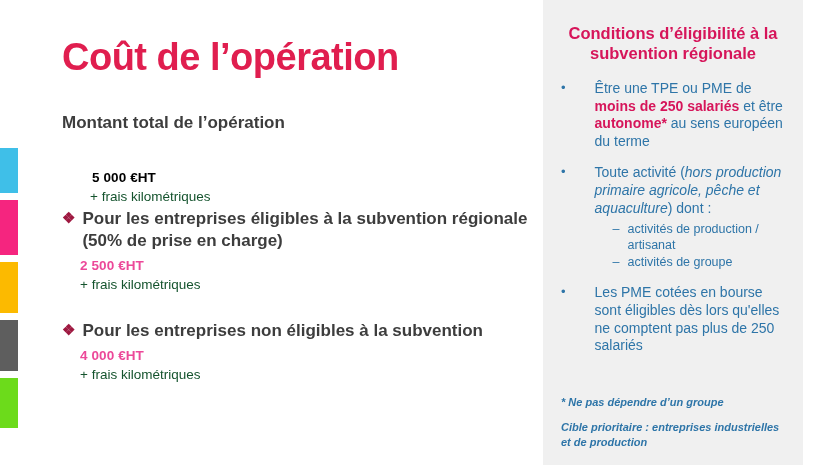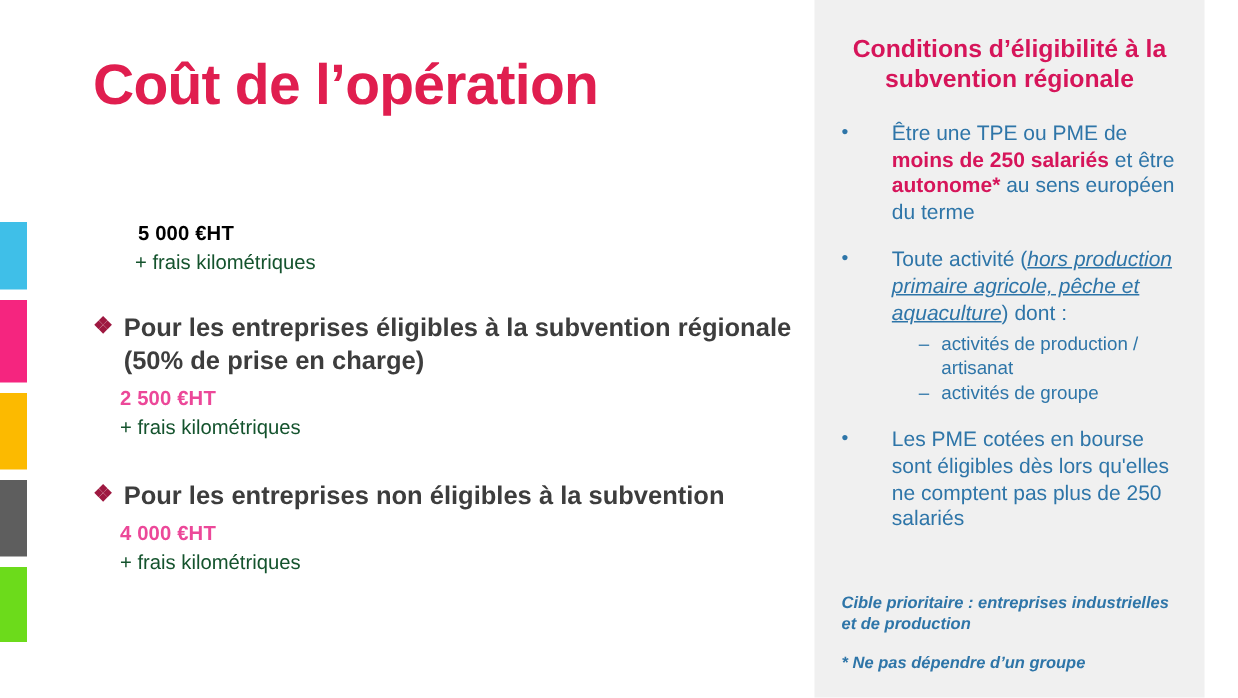--- a/index.html
+++ b/index.html
@@ -143,21 +143,21 @@
     font-size: 13px;
     line-height: 1.3;
     color: #2E75A8;
   }
   .panel-item .txt { flex: 1 1 auto; margin-left: 20px; }
 
   .hl {
     color: #D6155A;
     font-weight: bold;
   }
-  .it { font-style: italic; text-decoration: underline; }
+  .it { font-style: italic; }
 
   .sub-list {
     list-style: none;
     margin-top: 3px;
     padding-left: 18px;
   }
   .sub-item {
     display: flex;
     align-items: flex-start;
     gap: 8px;
@@ -193,20 +193,23 @@
       <div class="color-bar" style="background: rgb(245, 37, 127); top: 200px; height: 55px;"></div>
       <div class="color-bar" style="background: rgb(252, 186, 0); top: 262px; height: 51px;"></div>
       <div class="color-bar" style="background: rgb(94, 94, 94); top: 320px; height: 51px;"></div>
       <div class="color-bar" style="background: rgb(108, 219, 27); top: 378px; height: 50px;"></div>
     </div>
 
   <div class="left-col">
     <div class="main-title">Coût de l’opération</div>
 
     <div class="block block-1">
+      <div class="block-heading plain">
+        <span>Montant total de l’opération</span>
+      </div>
       <div class="amount dark">5 000 €HT</div>
       <div class="sub-note">+ frais kilométriques</div>
     </div>
 
     <div class="block block-2">
       <div class="block-heading">
         <span class="diamond-bullet">❖</span>
         <span>Pour les entreprises éligibles à la subvention régionale (50% de prise en charge)</span>
       </div>
       <div class="amount brand">2 500 €HT</div>
@@ -242,18 +245,18 @@
                 <span>activités de groupe</span>
               </li>
             </ul></span>
         </li>
         <li class="panel-item">
           <span class="round-bullet">•</span>
           <span class="txt"><span>Les PME cotées en bourse sont éligibles dès lors qu'elles ne comptent pas plus de 250 salariés</span></span>
         </li>
       </ul>
     <div class="footnotes">
+        <div class="footnote">* Ne pas dépendre d’un groupe</div>
         <div class="footnote">Cible prioritaire : entreprises industrielles et de production</div>
-        <div class="footnote">* Ne pas dépendre d’un groupe</div>
       </div>
   </div>
 
 </div>
 
 </body></html>

